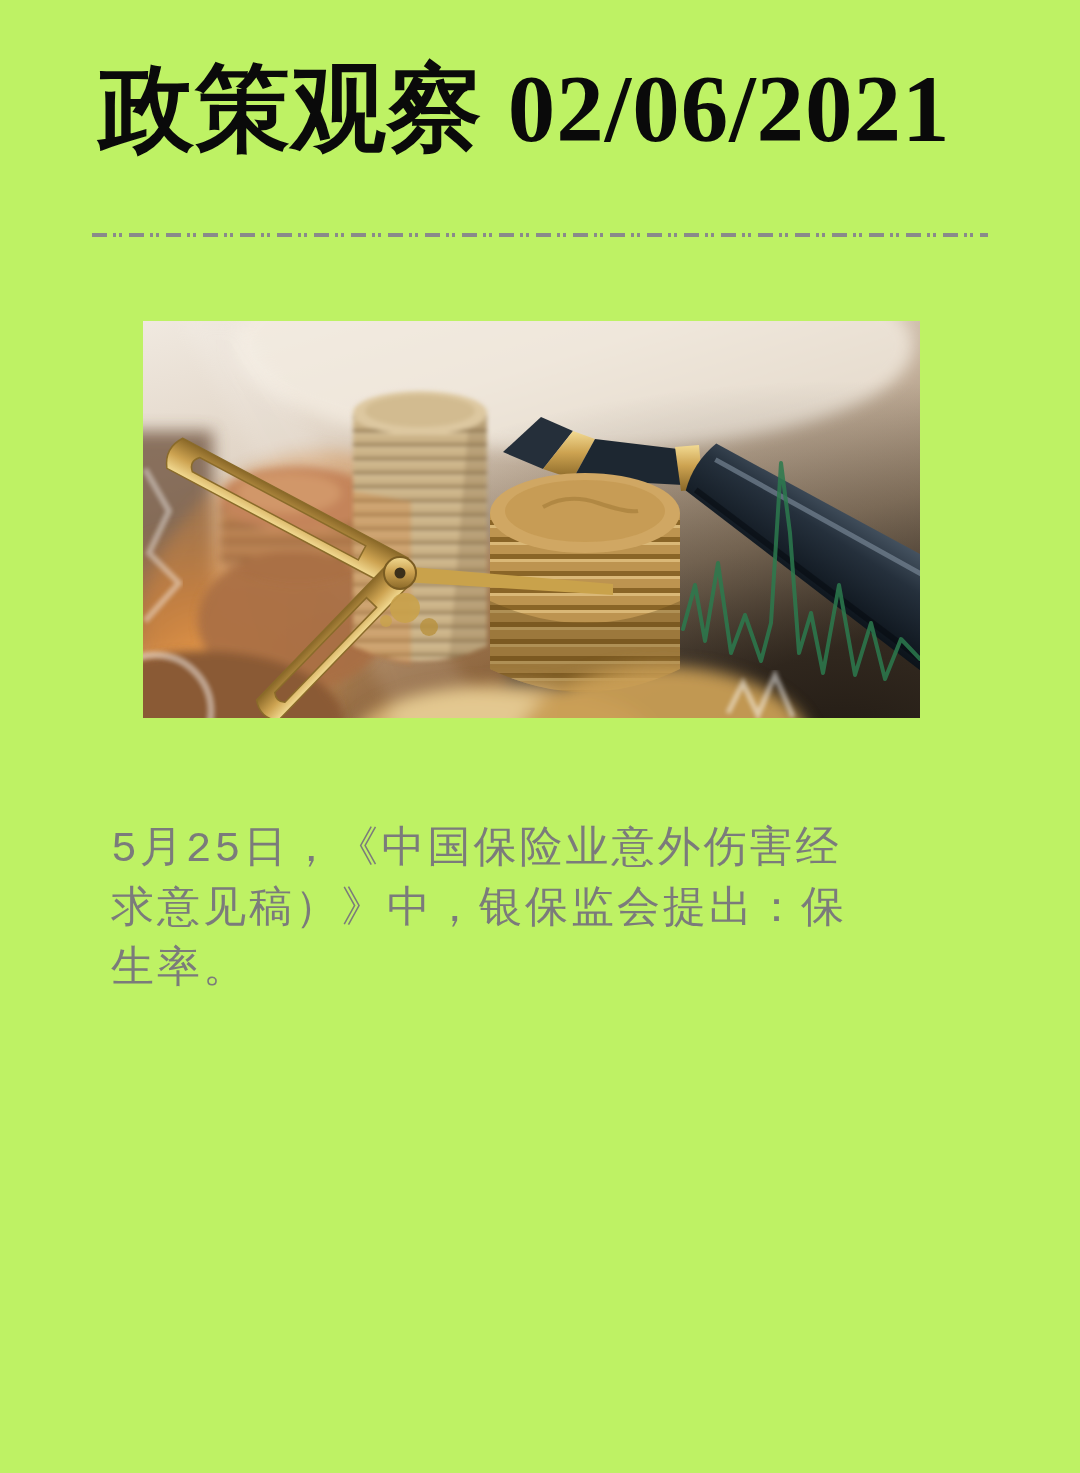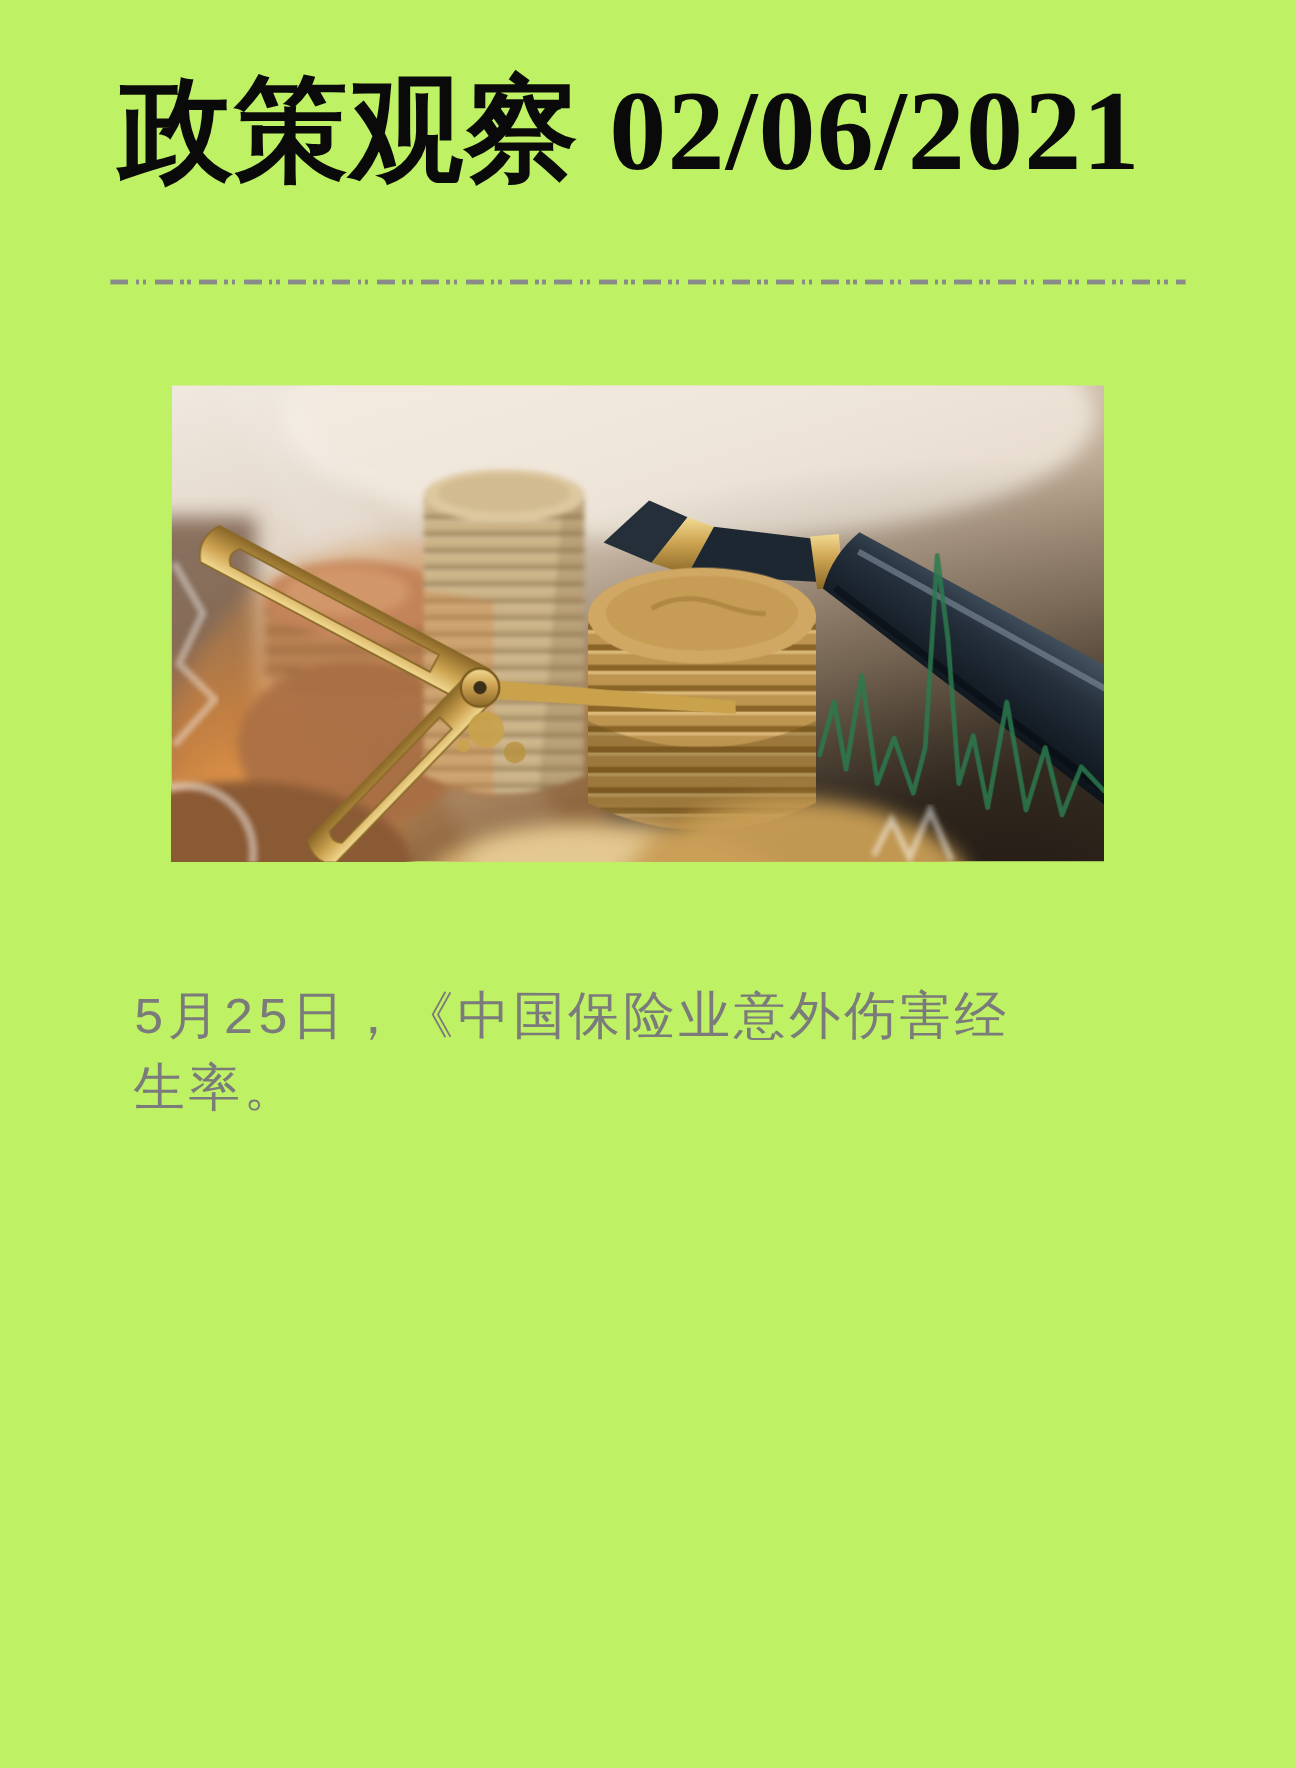--- a/index.html
+++ b/index.html
@@ -199,16 +199,17 @@
       <g>
         <circle cx="12" cy="390" r="56" fill="none" stroke="#ffffff" stroke-width="7" opacity="0.45" filter="url(#b2)"></circle>
         <polyline points="2,148 26,190 6,232 36,262 2,300" fill="none" stroke="#ffffff" stroke-width="6" opacity="0.4" filter="url(#b2)"></polyline>
         <polyline points="585,392 600,362 615,394 632,354 650,396" fill="none" stroke="#ffffff" stroke-width="5" opacity="0.5" filter="url(#b2)"></polyline>
       </g>
     </svg>
   </figure>
 
   <div class="body-text">
     <div class="line">5月25日，《中国保险业意外伤害经</div>
+    <div class="line">求意见稿）》中，银保监会提出：保</div>
     <div class="line">生率。</div>
   </div>
 
 </div>
 
 </body></html>

